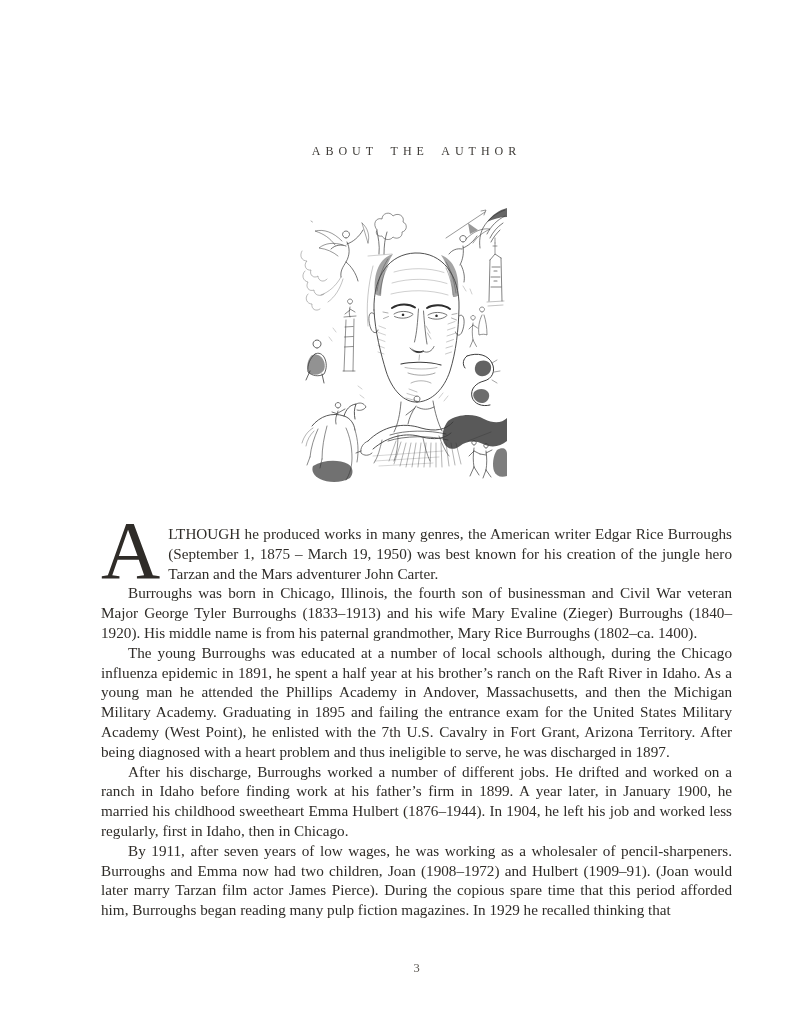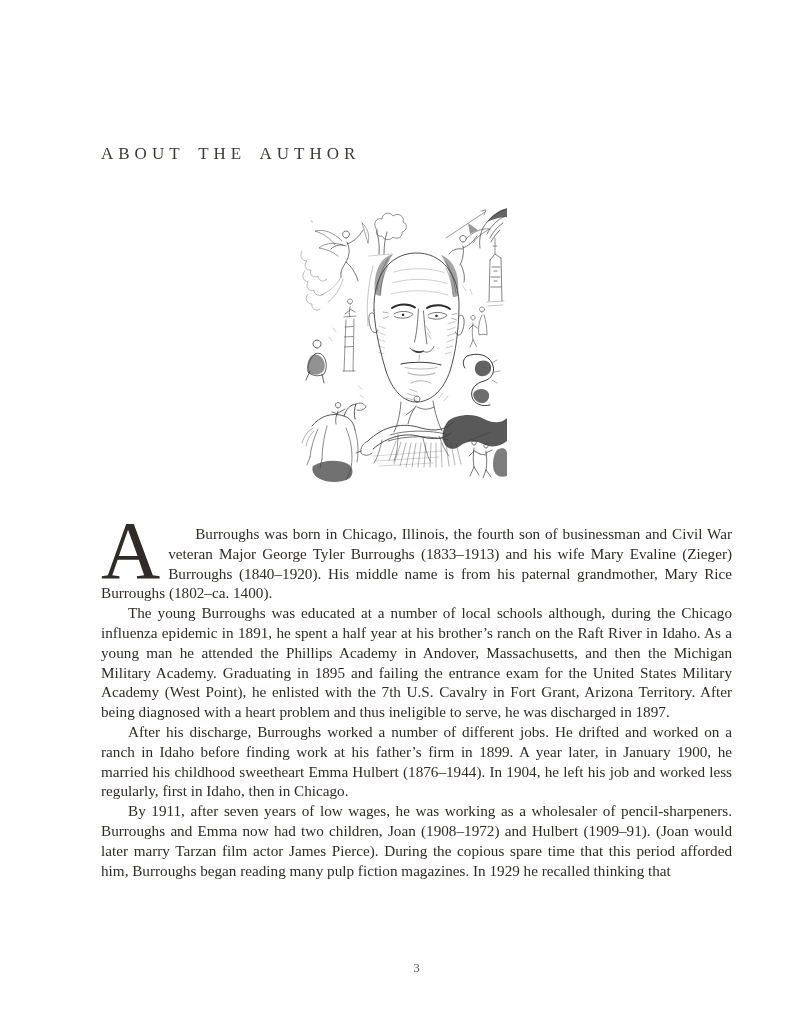--- a/index.html
+++ b/index.html
@@ -2,21 +2,21 @@
 <html><head>
 <meta charset="utf-8">
 <style>
   html,body{margin:0;padding:0;background:#ffffff;}
   .page{
     position:relative;width:785px;height:1024px;background:#ffffff;
     font-family:"Liberation Serif","DejaVu Serif",serif;overflow:hidden;
   }
   .title{
     position:absolute;top:144px;left:101px;width:631px;margin:0;
-    font-size:17px;font-weight:400;
+    text-align:center;font-size:12px;font-weight:400;
     letter-spacing:5px;word-spacing:5px;color:#3d3a36;
   }
   .illustration{
     position:absolute;top:206px;left:298px;width:210px;height:285px;margin:0;
   }
   .illustration svg{display:block;width:210px;height:285px;}
   .bodytext{
     position:absolute;top:524px;left:101px;width:631px;
     font-size:15.2px;line-height:19.8px;color:#2f2c28;
     text-align:justify;
@@ -139,21 +139,21 @@
         <path d="M26,300 C18,310 16,324 22,334 C32,340 46,338 52,328 C56,318 52,306 44,300 C38,296 30,296 26,300 Z" fill="#383838" opacity="0.55" stroke="none"></path>
 
         <path d="M8,90 c-6,10 0,20 10,20 c-8,8 -2,20 8,18 c-4,10 6,18 14,12 c0,10 12,14 18,6 M14,130 c-8,8 -4,20 6,22 c-6,10 2,20 12,16 c0,10 12,14 20,8 M20,176 c-8,8 -2,20 8,20 c-2,10 8,16 16,10" opacity="0.5"></path>
 
         <path d="M70,244 l6,8 m-14,10 l6,8 M330,160 l6,10 m8,-4 l4,10 M120,360 l8,6 m-4,12 l8,6 M300,380 l-8,10 m-2,-16 l-8,10" opacity="0.35"></path>
       </g>
     </svg>
   </figure>
 
   <main class="bodytext">
-    <p class="first"><span class="dropcap">A</span></p>
+    <p class="first"><span class="dropcap">A</span><span>LTHOUGH he produced works in many genres, the American writer Edgar Rice Burroughs (September 1, 1875 – March 19, 1950) was best known for his creation of the jungle hero Tarzan and the Mars adventurer John Carter.</span></p>
     <p>Burroughs was born in Chicago, Illinois, the fourth son of businessman and Civil War veteran Major George Tyler Burroughs (1833–1913) and his wife Mary Evaline (Zieger) Burroughs (1840–1920). His middle name is from his paternal grandmother, Mary Rice Burroughs (1802–ca. 1400).</p>
     <p>The young Burroughs was educated at a number of local schools although, during the Chicago influenza epidemic in 1891, he spent a half year at his brother’s ranch on the Raft River in Idaho. As a young man he attended the Phillips Academy in Andover, Massachusetts, and then the Michigan Military Academy. Graduating in 1895 and failing the entrance exam for the United States Military Academy (West Point), he enlisted with the 7th U.S. Cavalry in Fort Grant, Arizona Territory. After being diagnosed with a heart problem and thus ineligible to serve, he was discharged in 1897.</p>
     <p>After his discharge, Burroughs worked a number of different jobs. He drifted and worked on a ranch in Idaho before finding work at his father’s firm in 1899. A year later, in January 1900, he married his childhood sweetheart Emma Hulbert (1876–1944). In 1904, he left his job and worked less regularly, first in Idaho, then in Chicago.</p>
     <p>By 1911, after seven years of low wages, he was working as a wholesaler of pencil-sharpeners. Burroughs and Emma now had two children, Joan (1908–1972) and Hulbert (1909–91). (Joan would later marry Tarzan film actor James Pierce). During the copious spare time that this period afforded him, Burroughs began reading many pulp fiction magazines. In 1929 he recalled thinking that</p>
   </main>
 
   <div class="folio">3</div>
 
 </div>
 

